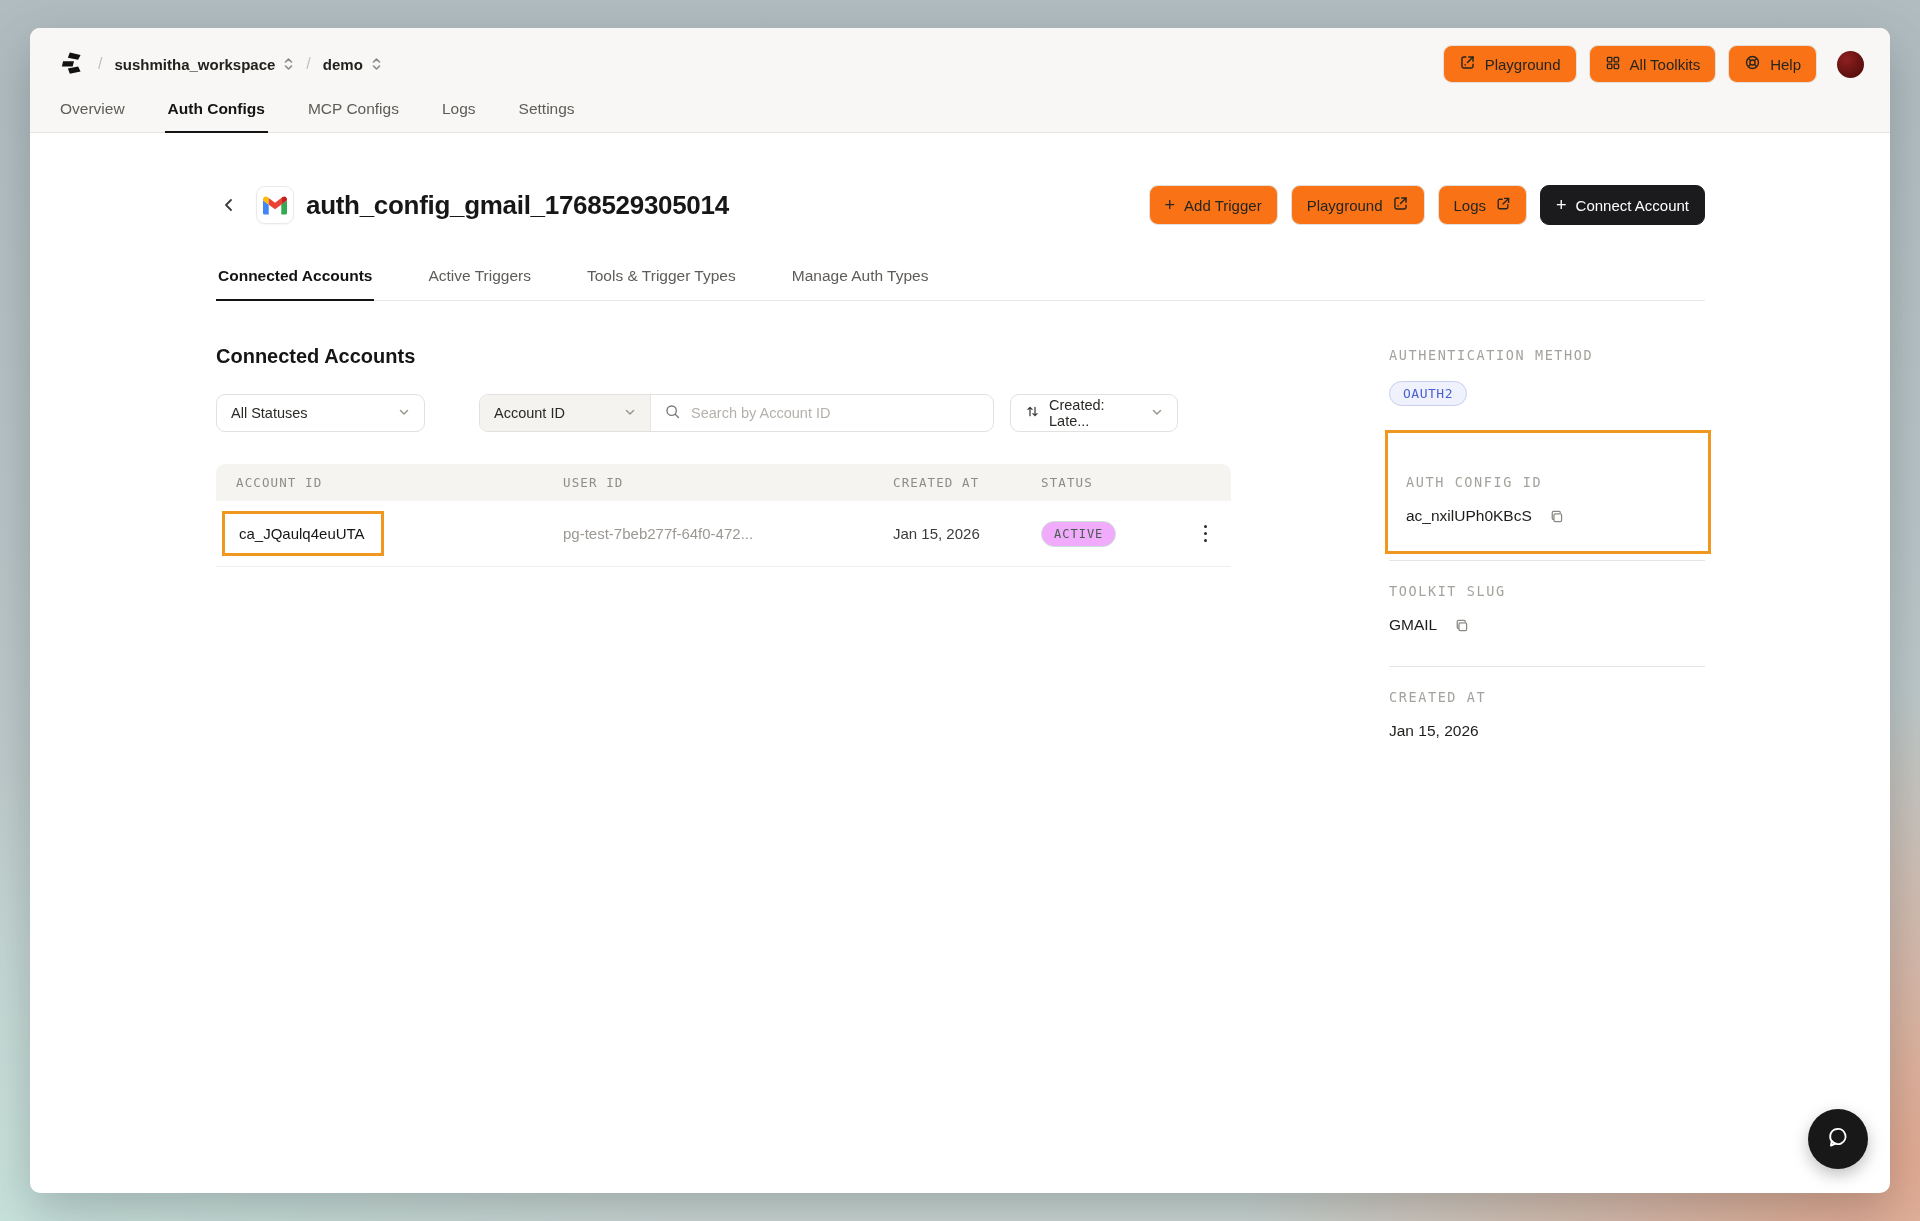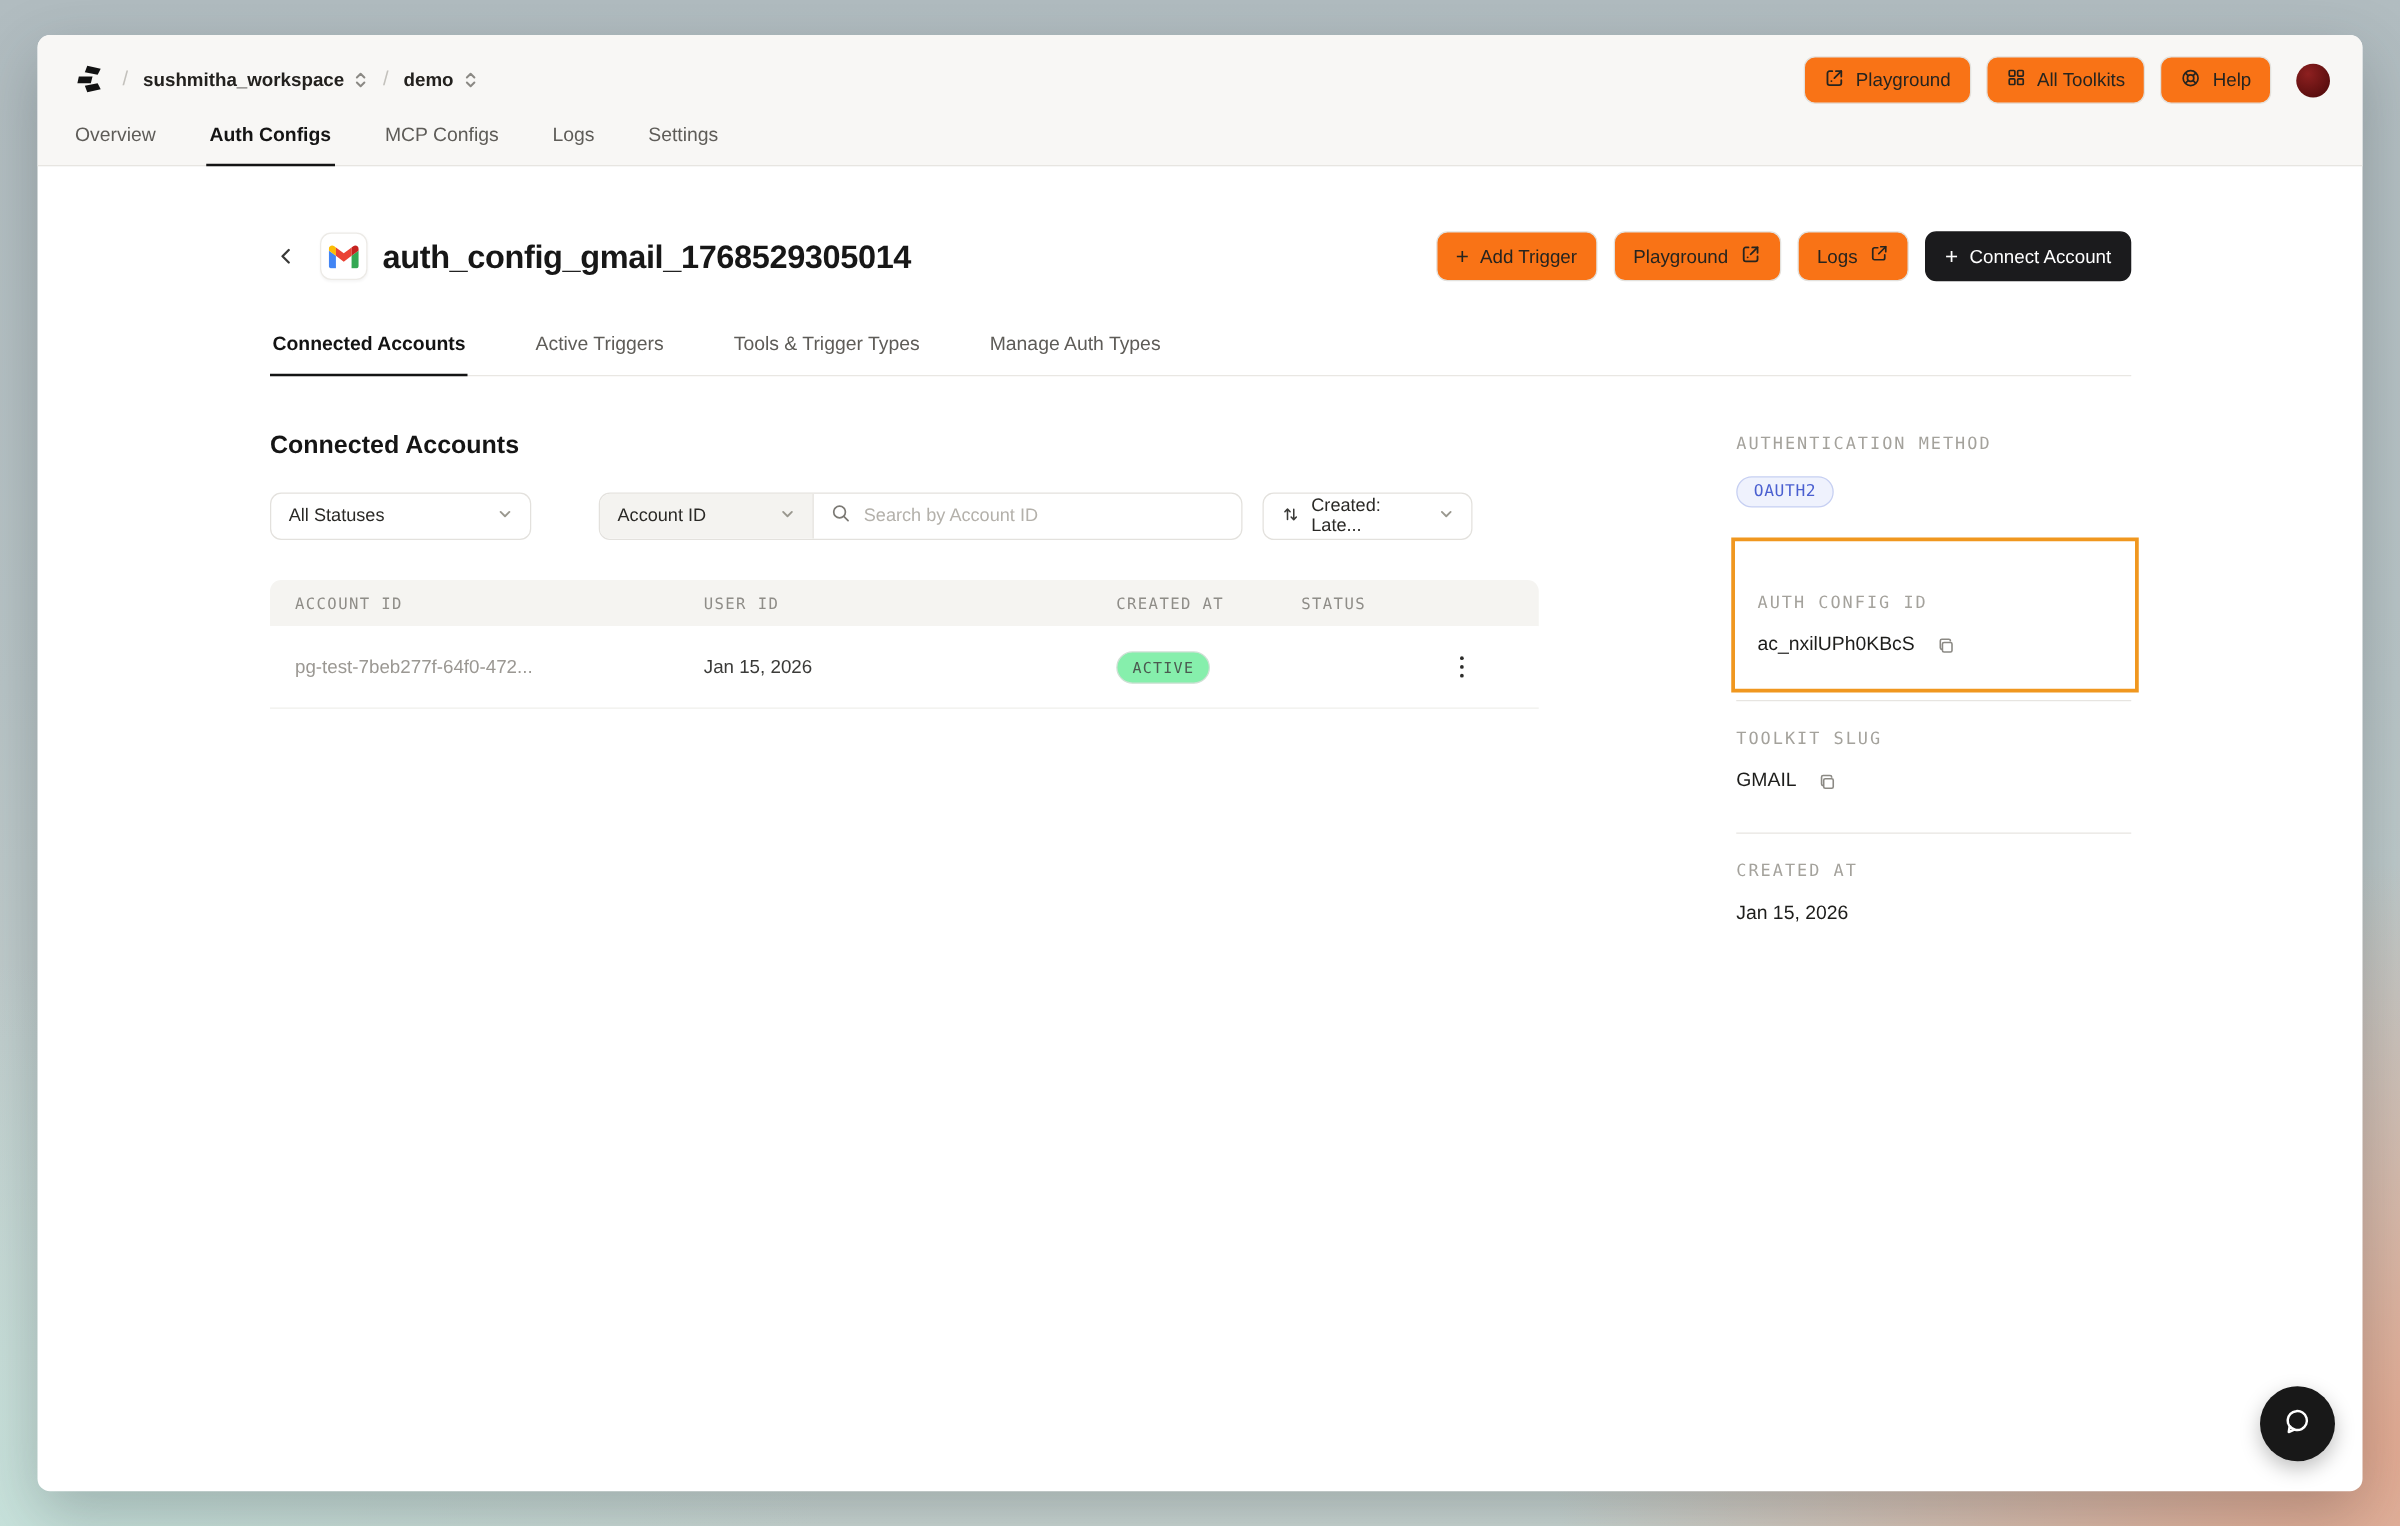--- a/index.html
+++ b/index.html
@@ -81,21 +81,21 @@
   }
   .t-row{
     display:grid; grid-template-columns:327px 330px 148px 1fr 36px; align-items:center;
     height:66px; padding:0 20px; border-bottom:1px solid #f0efec; background:#fff;
   }
   .cell-account{ font-size:15px; color:#161616; }
   .hl-cell{ display:inline-block; border:3px solid #f0971f; padding:11px 16px 11px 14px; margin-left:-14px; background:transparent; }
   .cell-user{ font-size:15px; color:#9b9893; }
   .cell-date{ font-size:15px; color:#3b3b39; }
   .badge-status{
-    display:inline-flex; align-items:center; border:1px solid #cfe0d5; background:#86efac;
+    display:inline-flex; align-items:center; border:1px solid #cfe0d5; background:#f0abfc;
     border-radius:999px; padding:5px 12px; font-family:"DejaVu Sans Mono", monospace;
     font-size:12px; letter-spacing:1px; color:#4b5a50;
   }
   .kebab{ display:flex; flex-direction:column; gap:3.5px; align-items:center; justify-self:end; cursor:pointer; padding:6px 4px; }
   .kebab i{ width:3.5px; height:3.5px; border-radius:50%; background:#2c2c2a; }
   
   .side-col{ padding-top:46px; }
   .meta-label{ font-family:"DejaVu Sans Mono", monospace; font-size:13.5px; letter-spacing:1.6px; color:#a4a29c; }
   .badge-oauth{
     display:inline-flex; margin-top:18px; border:1px solid #c6cff2; background:#eff2fd; color:#4a5fd0;
@@ -307,20 +307,25 @@
 
         <div class="table">
           <div class="t-head">
             <span>ACCOUNT ID</span>
             <span>USER ID</span>
             <span>CREATED AT</span>
             <span>STATUS</span>
             <span></span>
           </div>
           <div class="t-row">
+            <div class="cell-account">
+              <span class="hl-cell">
+                <span>ca_JQaulq4euUTA</span>
+              </span>
+            </div>
             <div class="cell-user">pg-test-7beb277f-64f0-472...</div>
             <div class="cell-date">Jan 15, 2026</div>
             <div>
               <span class="badge-status">ACTIVE</span>
             </div>
             <div class="kebab">
                 <i></i>
                 <i></i>
                 <i></i>
               </div>

